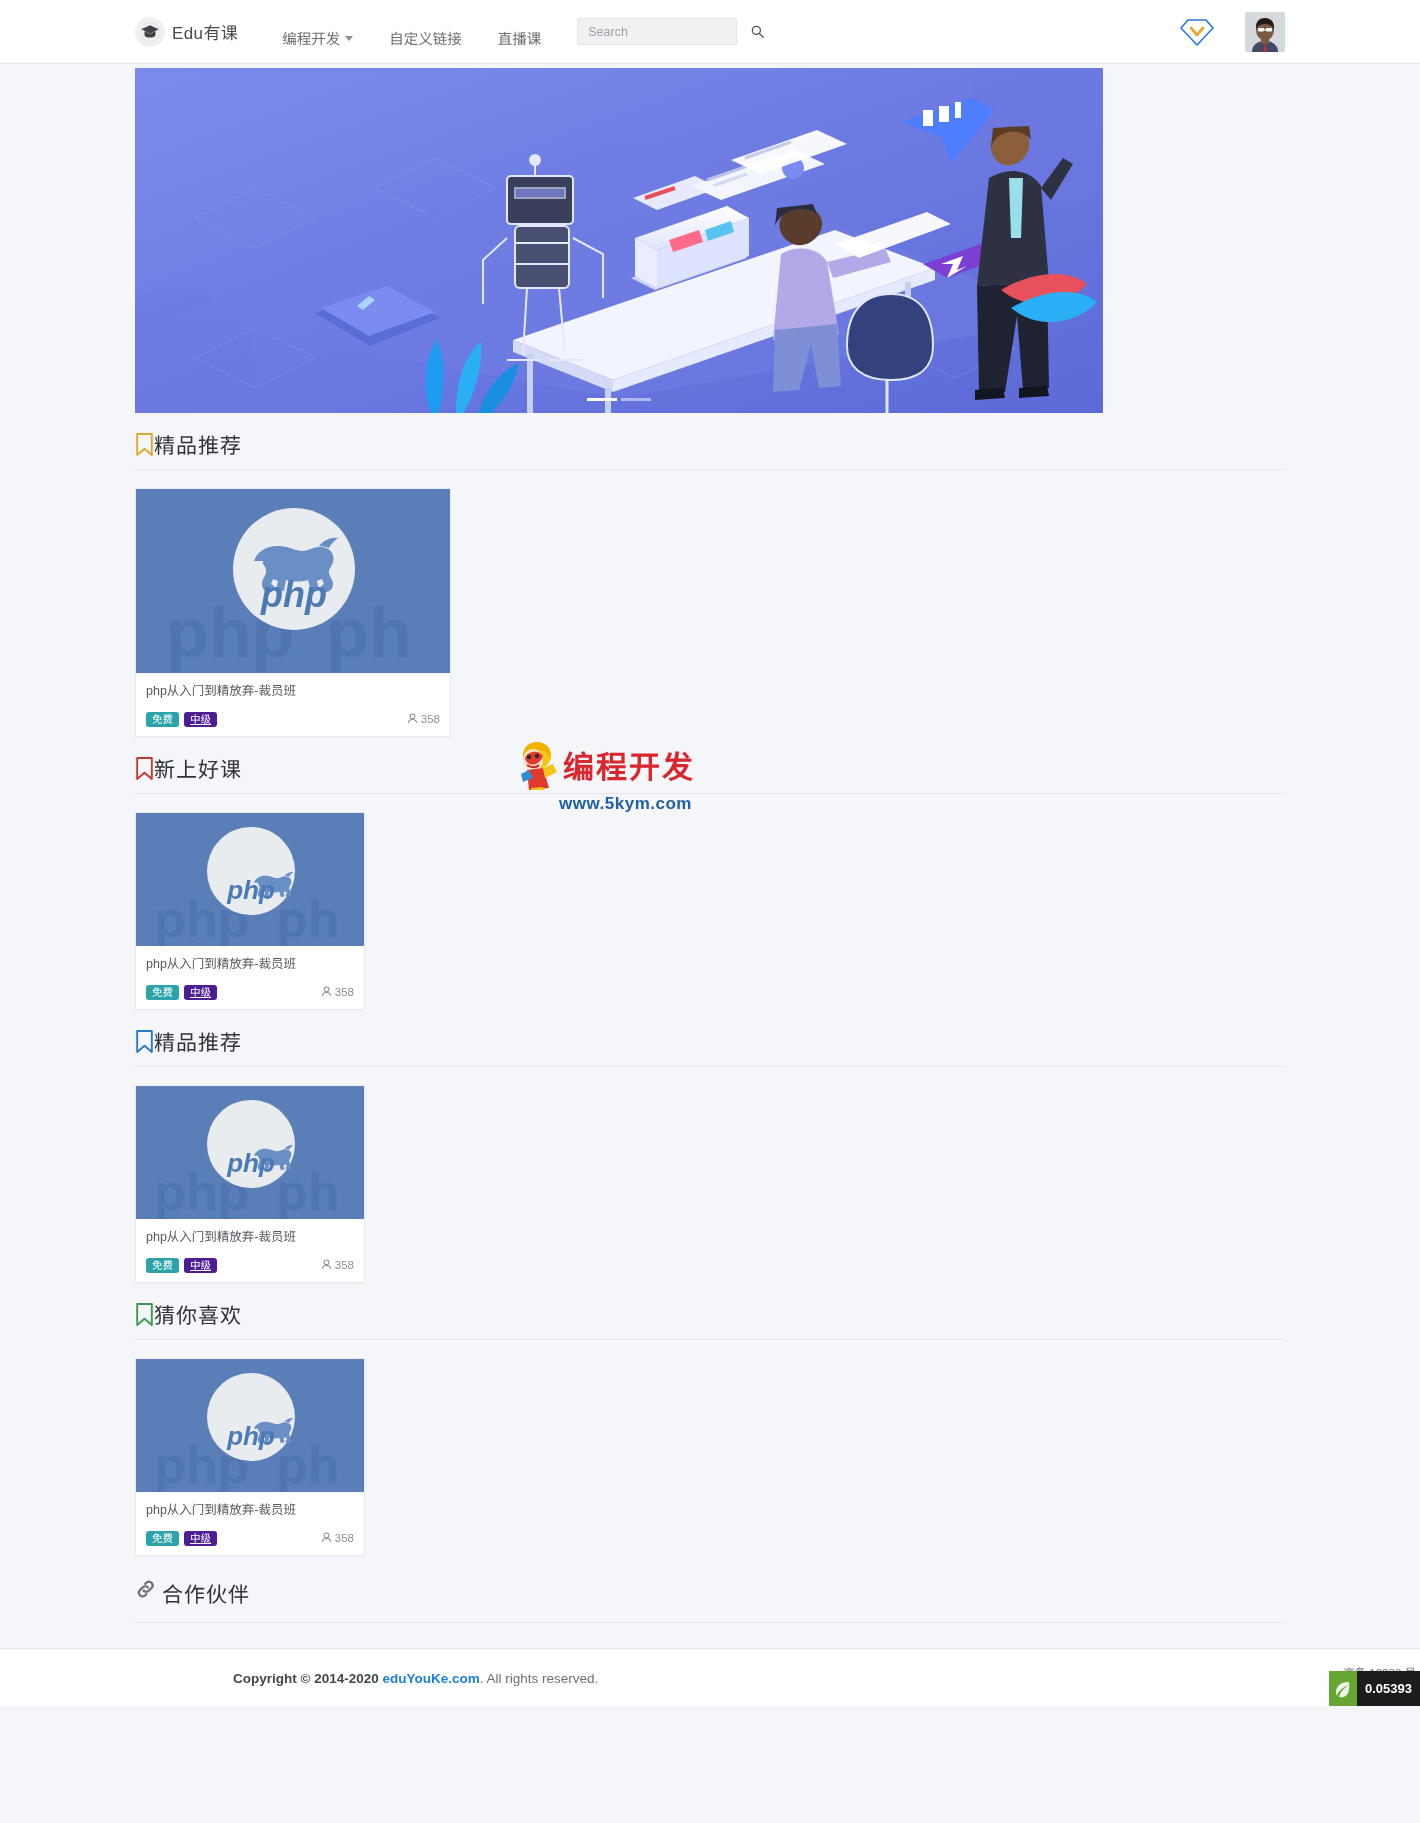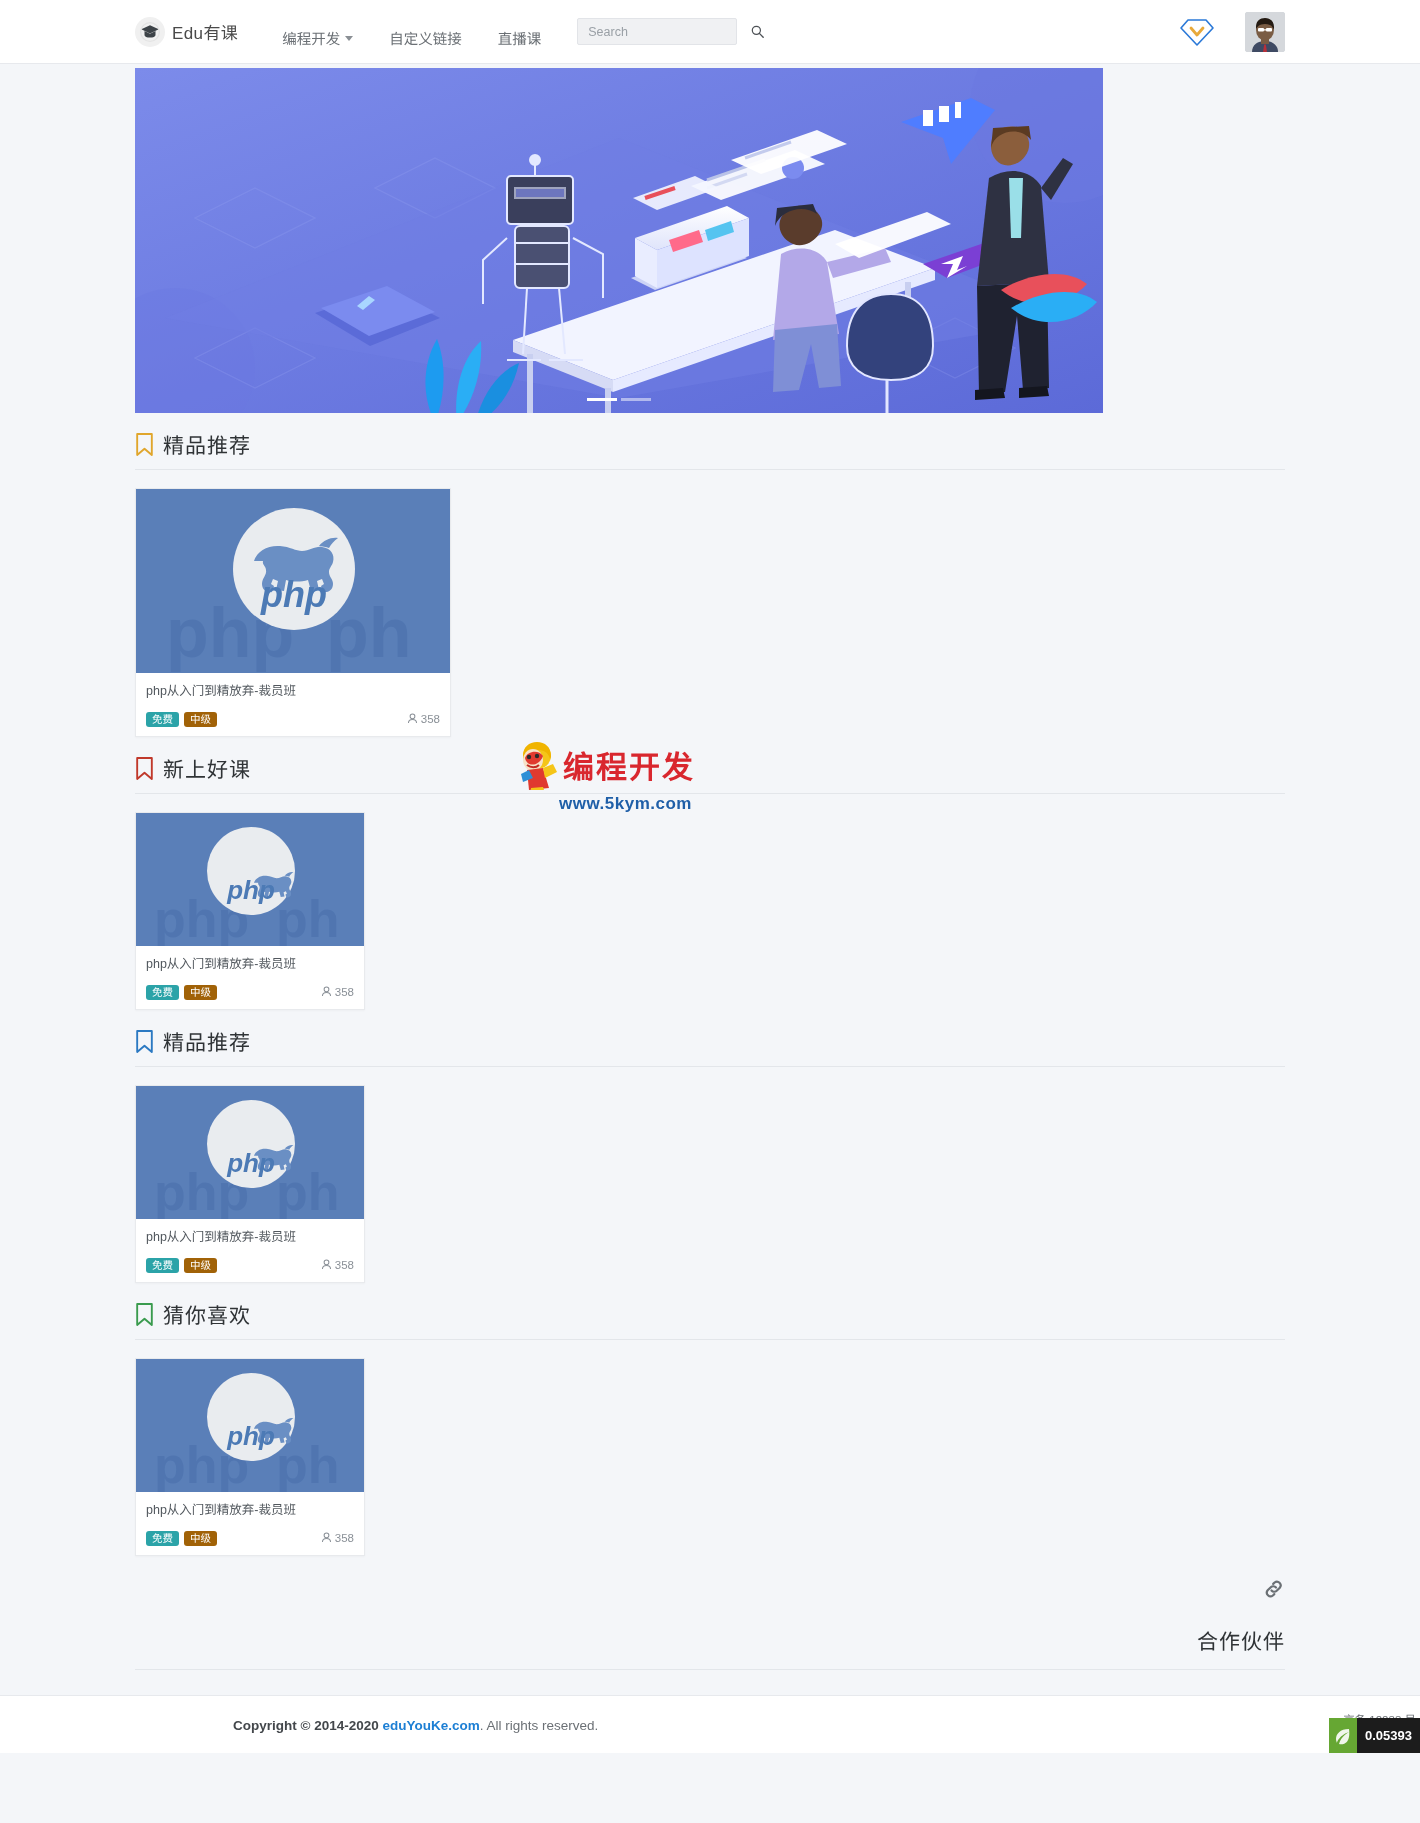--- a/index.html
+++ b/index.html
@@ -115,21 +115,20 @@
     position: absolute;
     bottom: 12px; left: 0; right: 0;
     display: flex; justify-content: center; gap: 4px;
   }
   .cind { width: 30px; height: 3px; background: rgba(255,255,255,.5); cursor: pointer; }
   .cind.active { background: #ffffff; }
 
   
   .section-head {
     display: flex; align-items: center;
-    gap: 9px;
     padding: 16px 0 10px 0;
     border-bottom: 1px solid #e3e6ea;
     margin-bottom: 18px;
   }
   .section-title {
     font-size: 21px;
     color: #2f3336;
     font-family: "DejaVu Sans", "Liberation Sans", sans-serif;
     font-weight: normal;
     letter-spacing: 1px;
@@ -169,21 +168,21 @@
   .badge {
     font-size: 10.5px;
     color: #fff;
     padding: 2px 6px 3px 6px;
     border-radius: 3px;
     margin-right: 5px;
     line-height: 1;
     display: inline-block;
   }
   .badge-free { background: #2ba3a8; }
-  .badge-level { background: #a16207; }
+  .badge-level { background: #4c1d95; text-decoration: underline; }
   .card-views {
     margin-left: auto;
     font-size: 11.5px;
     color: #8a9097;
     display: flex; align-items: center; gap: 3px;
   }
 
   
   .watermark {
     position: absolute;
@@ -203,24 +202,23 @@
   .wm-url {
     font-size: 17px;
     font-weight: bold;
     color: #1f5fa8;
     letter-spacing: .5px;
     font-family: "Liberation Sans", sans-serif;
   }
 
   
   .partners-head {
-    display: flex; align-items: flex-end; gap: 25px;
+    display: flex; align-items: flex-start; gap: 5px;
     padding: 22px 0 14px 0;
     border-bottom: 1px solid #e3e6ea;
-    flex-direction: column;
   }
 
   
   .footer {
     background: #fff;
     border-top: 1px solid #e7e9ed;
     height: 58px;
     display: flex;
     align-items: center;
     position: relative;

